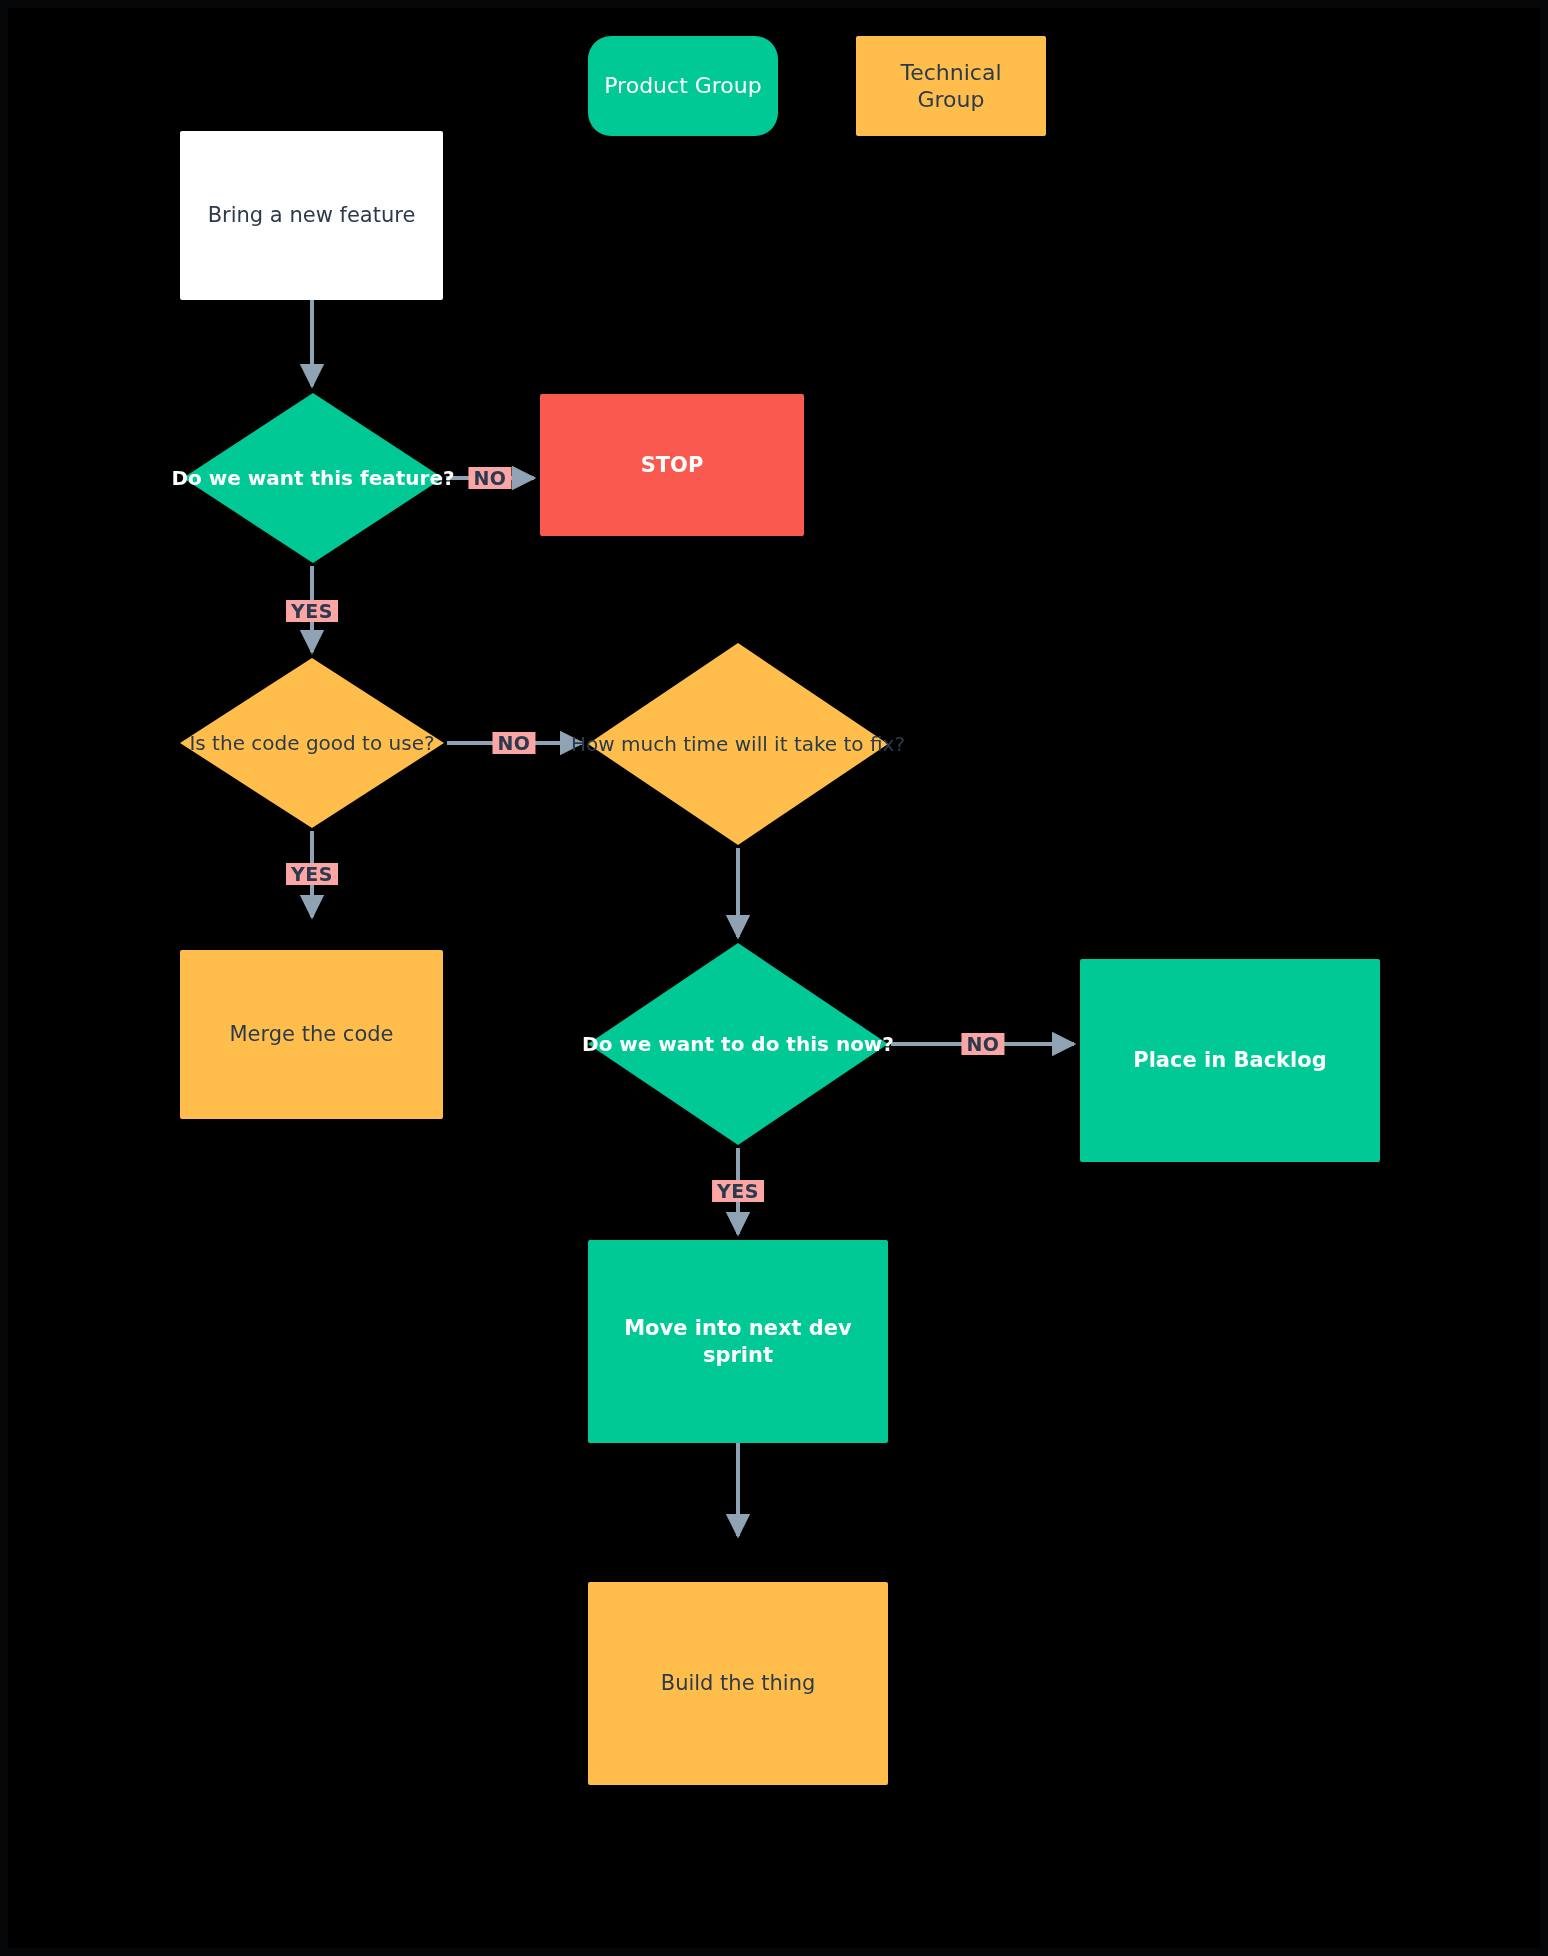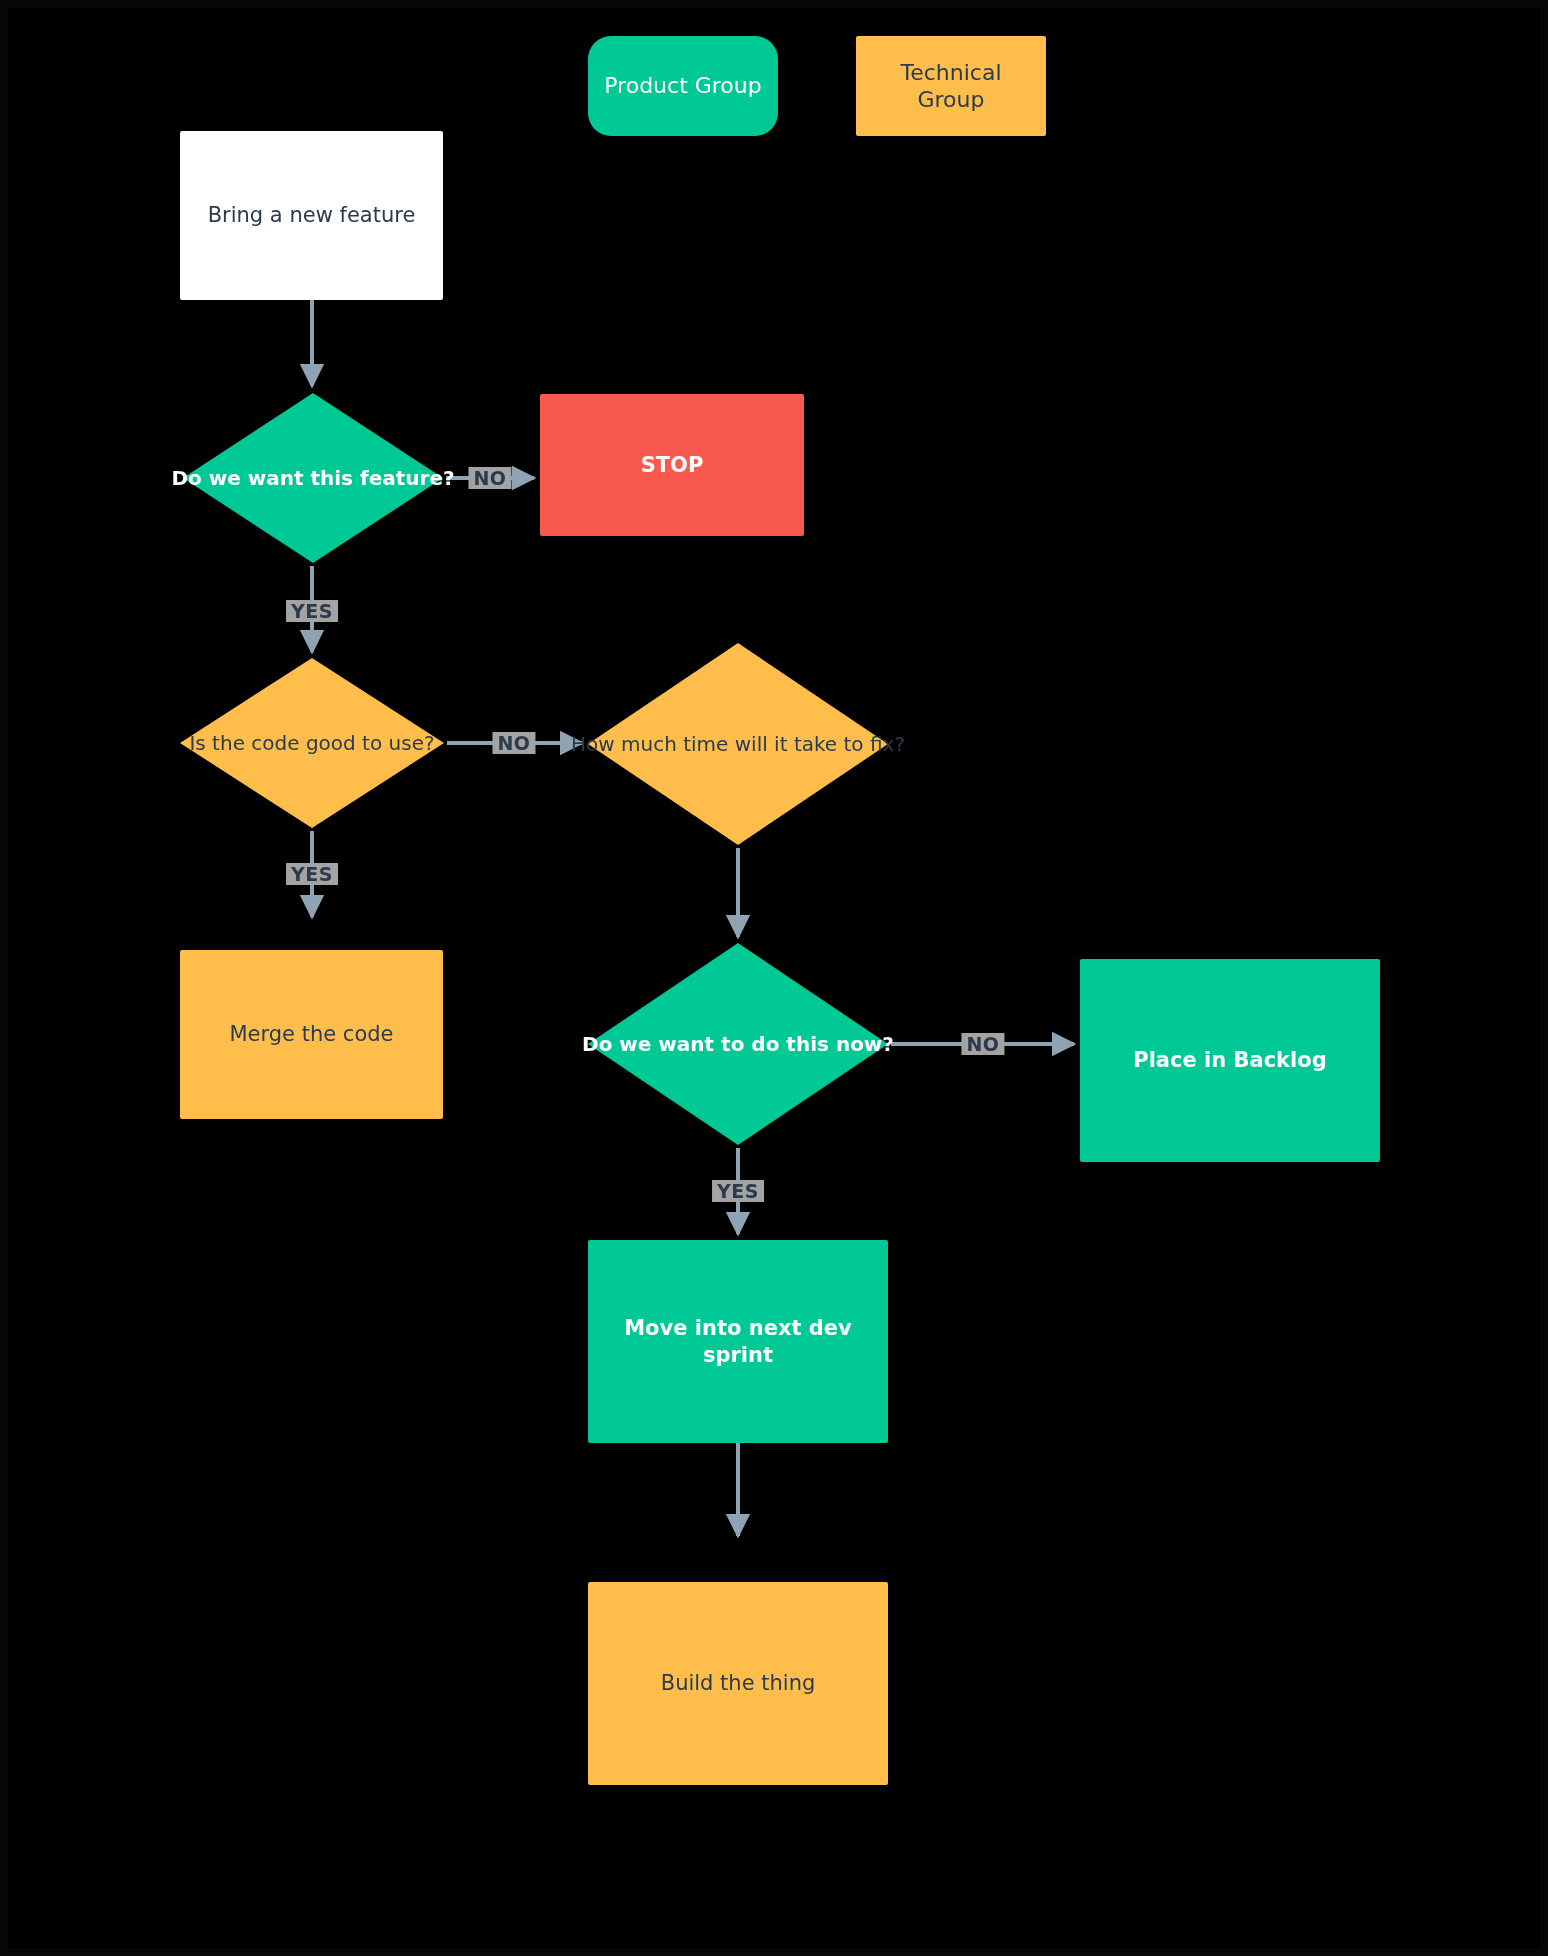--- a/index.html
+++ b/index.html
@@ -62,21 +62,21 @@
     z-index: 2;
     white-space: nowrap;
   }
   .edge-label {
     position: absolute;
     color: #2b3b4d;
     font-size: 19px;
     font-weight: 700;
     letter-spacing: 0.5px;
     transform: translate(-50%, -50%);
-    background: #a3a3a3;
+    background: #fca5a5;
     padding: 0 5px;
   }
   .legend-box {
     font-size: 22px;
     font-weight: 500;
   }
 </style>
 </head>
 <body>
 

